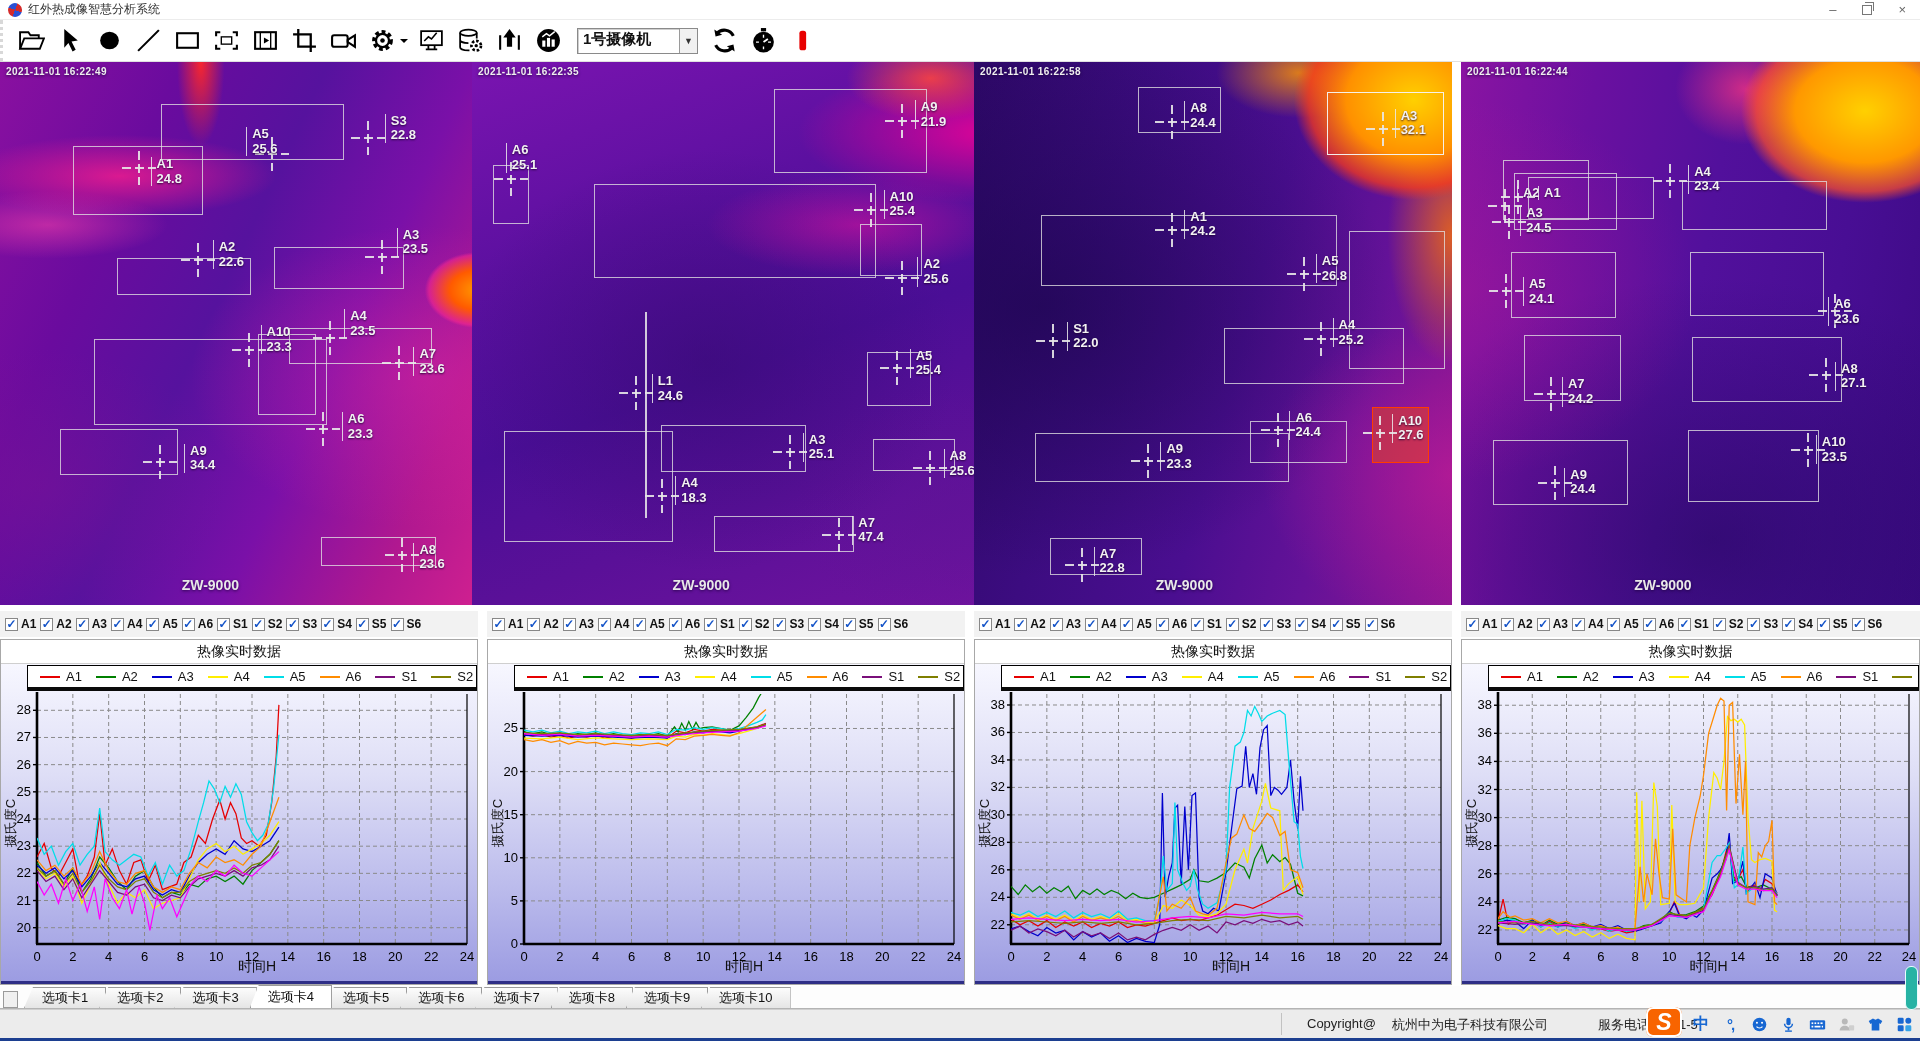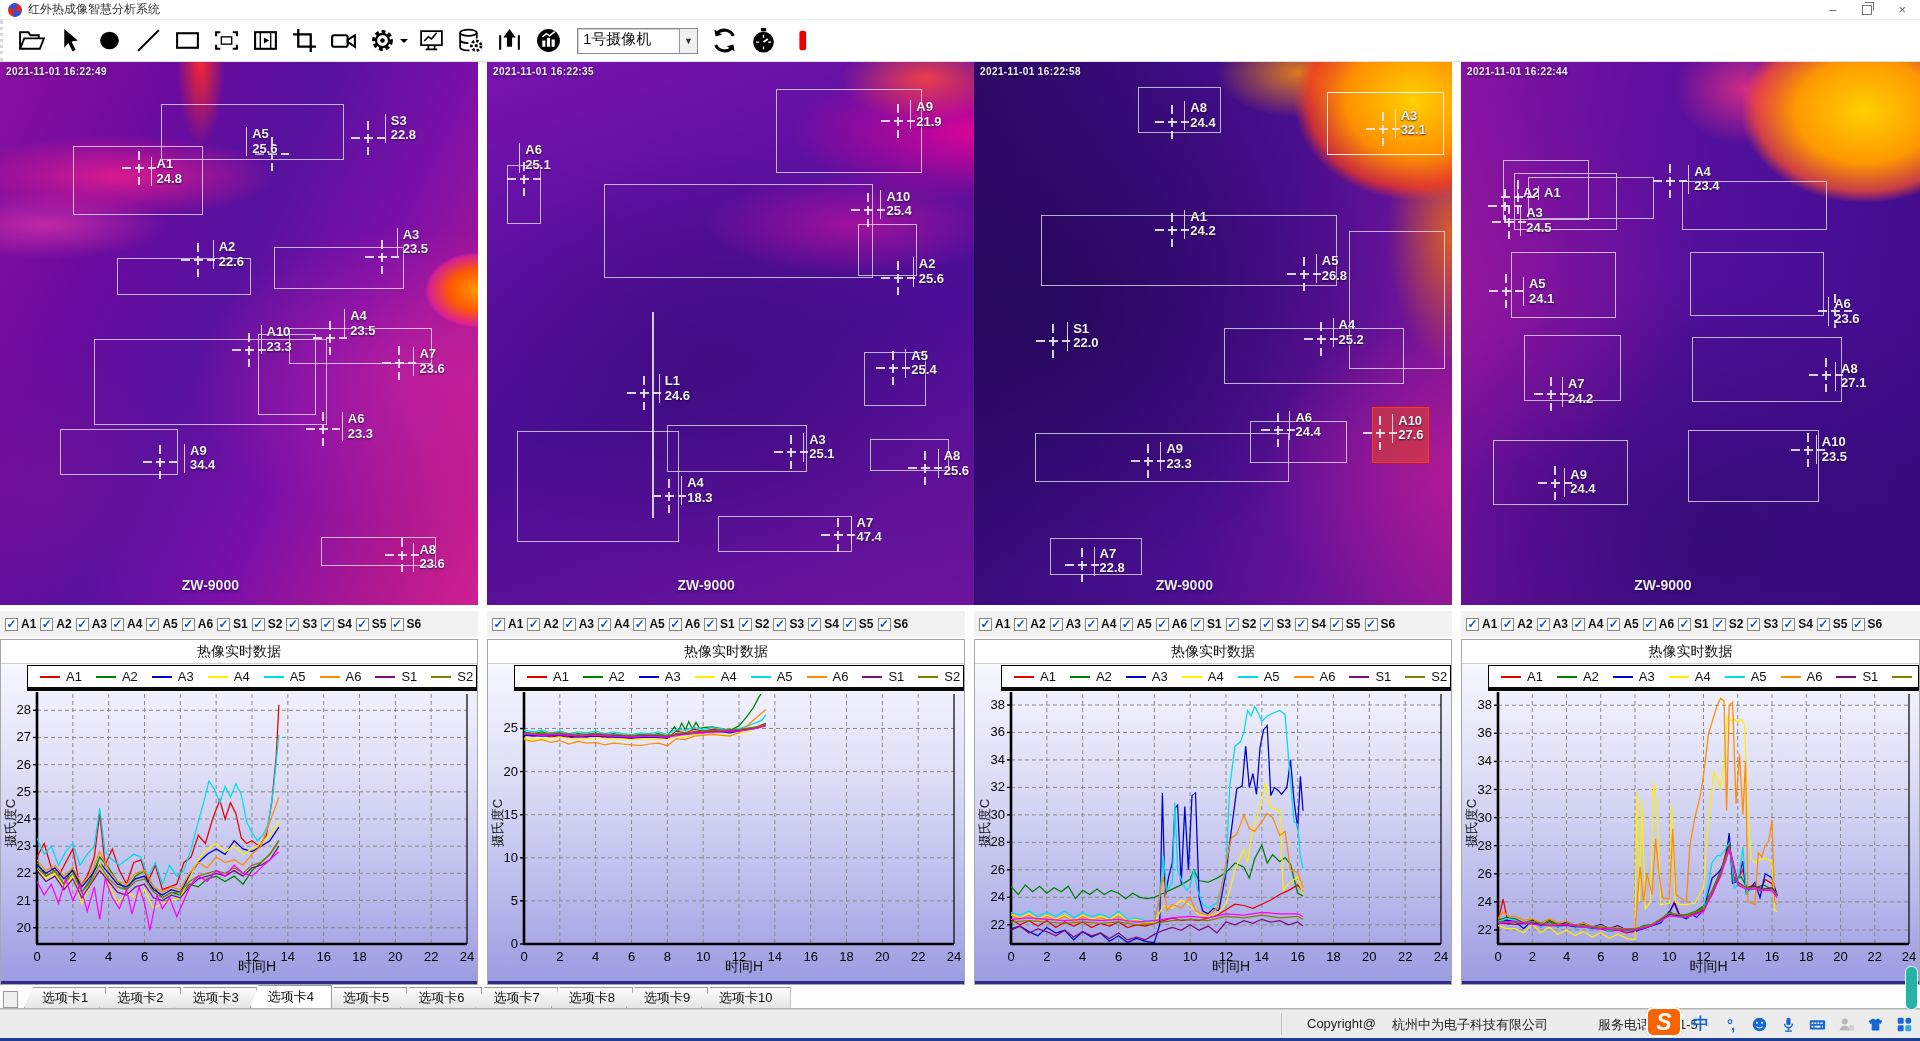--- a/index.html
+++ b/index.html
@@ -17,21 +17,21 @@
   .btn-restore i{display:inline-block;width:8px;height:8px;border:1.2px solid #777;position:relative;top:1px}
   .btn-restore i::before{content:"";position:absolute;left:2px;top:-4px;width:8px;height:8px;border:1.2px solid #777;border-bottom:none;border-left:none}
   
   #toolbar{position:absolute;left:0;top:20px;right:0;height:42px;background:#fff;border-bottom:1px solid #e0e0e0;
     display:flex;align-items:center;padding-left:10px;box-sizing:border-box;border-left:3px dotted #d8d8d8}
   .tbtn{width:36px;height:34px;display:flex;align-items:center;justify-content:center;margin-right:3px}
   .tbtn svg{width:27px;height:27px}
   .tcaret{width:12px;margin-left:-4px;margin-right:2px}
   .camsel{display:flex;align-items:stretch;height:24px;border:1px solid #8a8a8a;background:#fff;margin:0 8px;
     box-shadow:inset 1px 1px 0 #cfcfcf}
-  .camsel .val{width:92px;font-size:15px;font-weight:400;padding:1px 4px 0 5px;white-space:nowrap;overflow:hidden}
+  .camsel .val{width:92px;font-size:15px;font-weight:700;padding:1px 4px 0 5px;white-space:nowrap;overflow:hidden}
   .camsel .arr{width:17px;border-left:1px solid #9a9a9a;background:#f1f1f1;display:flex;align-items:center;justify-content:center;font-size:9px;color:#333}
   
   .tpanel{position:absolute;top:62px;height:543px;overflow:hidden}
   .tpanel.p1{background:
     radial-gradient(70px 50px at 100% 42%,#ff9a00 0%,#ff5a00 40%,rgba(255,40,140,.55) 70%,transparent 76%),
     radial-gradient(34px 120px at 42% 0%,rgba(255,40,40,.95),rgba(255,40,40,0) 70%),
     radial-gradient(210px 55px at 25% 21%,rgba(255,30,140,.75),transparent 75%),
     radial-gradient(160px 45px at 10% 30%,rgba(240,60,170,.6),transparent 75%),
     radial-gradient(320px 210px at 88% 58%,rgba(230,40,160,.45),transparent 72%),
     radial-gradient(260px 190px at 8% 78%,rgba(120,18,150,.55),transparent 72%),
@@ -340,21 +340,21 @@
       <div class="abox" style="left: 67.1%; top: 87.4%; width: 23.7%; height: 5%;"></div>
       <div class="cross" style="left: 84%; top: 90.8%;">
         <span class="h"></span>
         <span class="v"></span>
       </div>
       <div class="albl" style="left: 86.5%; top: 88.5%;">
         <div>A8</div>
         <div>23.6</div>
       </div>
     </div>
-    <div class="tpanel p2" style="left: 487px; width: 498px;">
+    <div class="tpanel p2" style="left: 472px; width: 498px; padding-left: 23px;">
       <div class="tstamp">2021-11-01 16:22:35</div>
       <div class="wmark">ZW-9000</div>
       <div class="abox" style="left: 4%; top: 19%; width: 6.5%; height: 10.5%;"></div>
       <div class="cross" style="left: 7.5%; top: 21.5%;">
         <span class="h"></span>
         <span class="v"></span>
       </div>
       <div class="albl" style="left: 6.5%; top: 15%;">
         <div>A6</div>
         <div>25.1</div>

